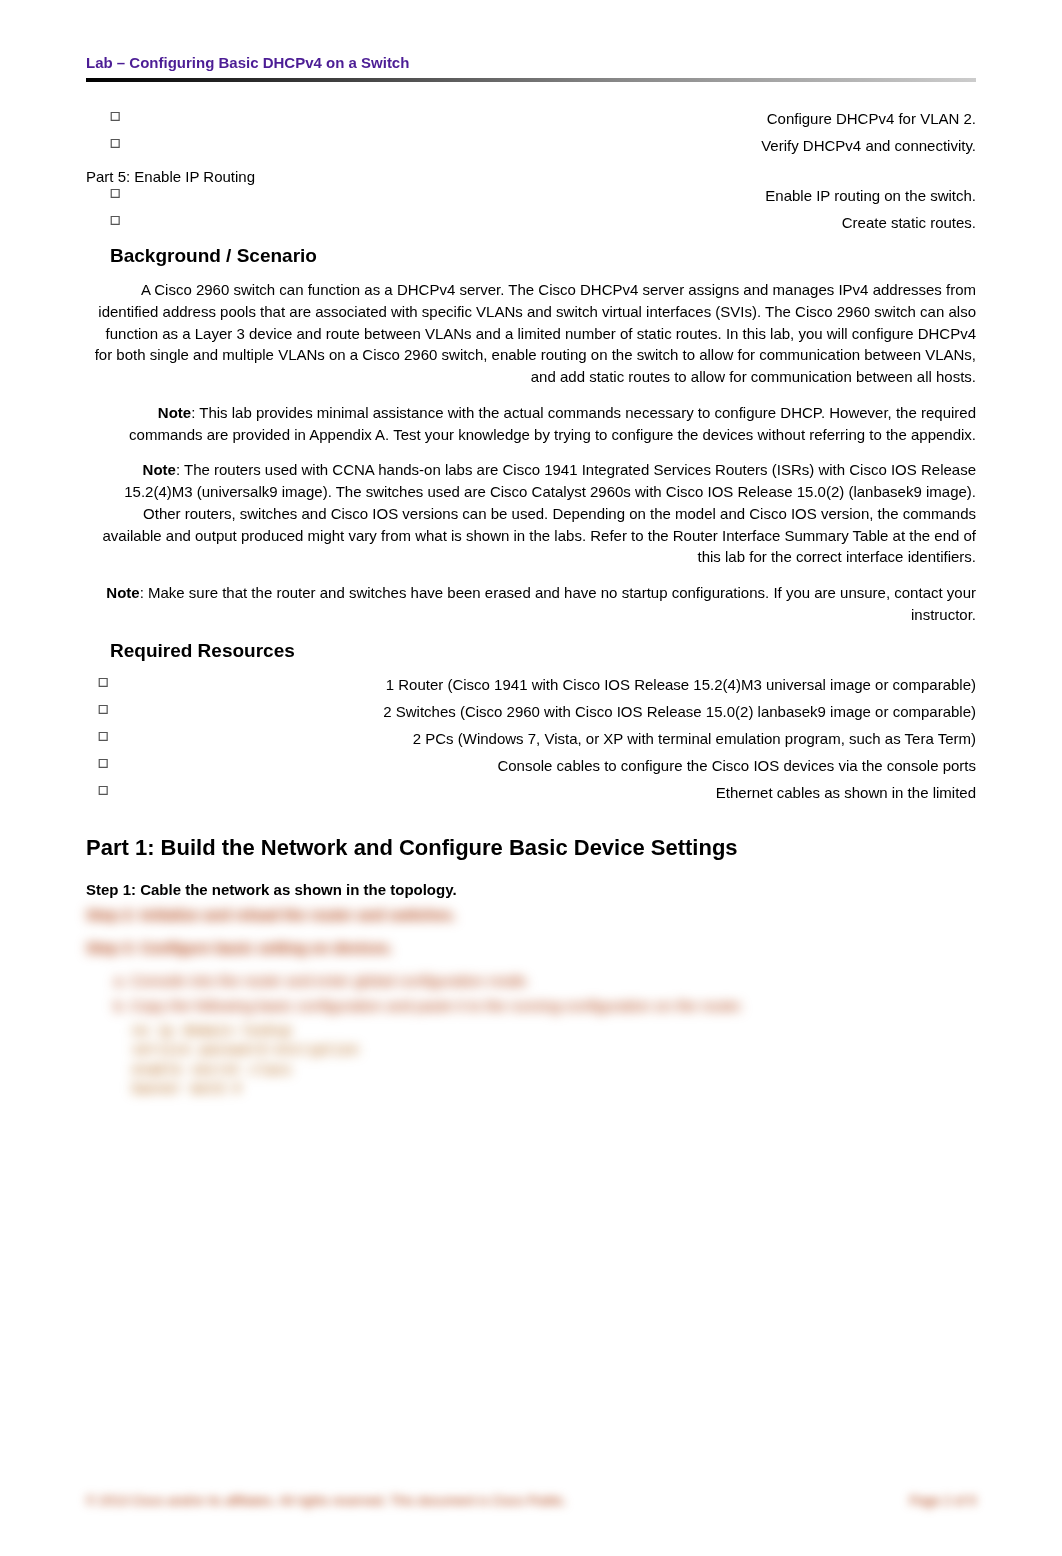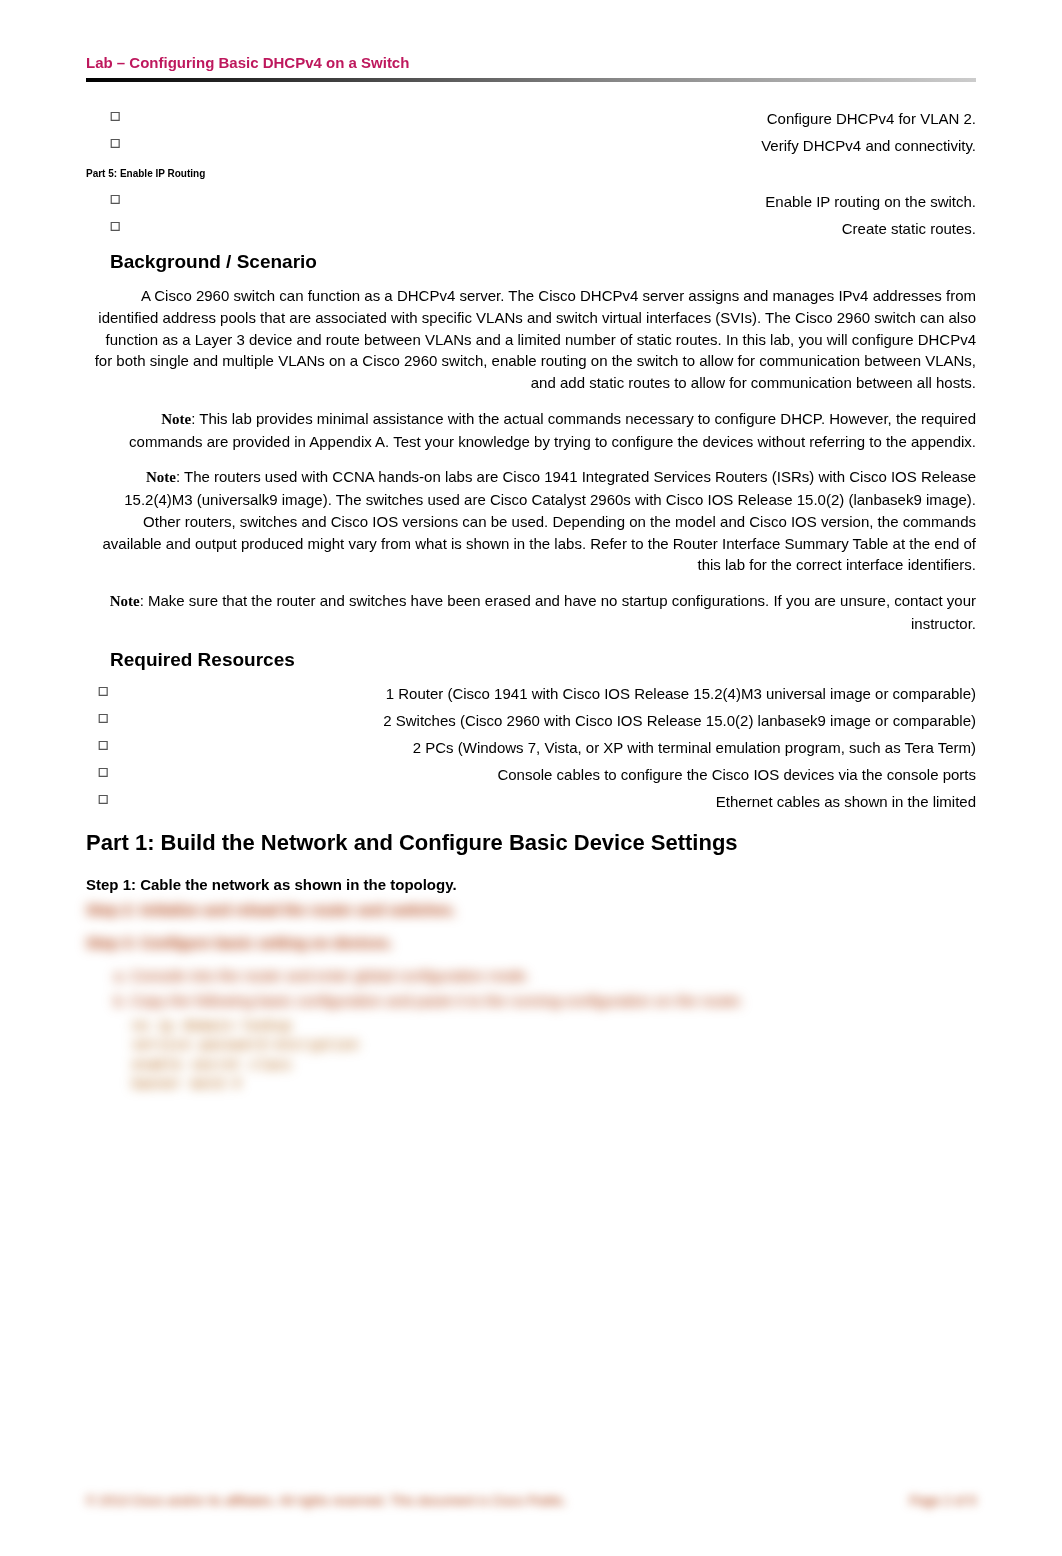--- a/index.html
+++ b/index.html
@@ -16,21 +16,21 @@
       color: #000000;
     }
     .header {
       position: absolute;
       top: 54px;
       left: 86px;
       right: 98px;
       font-family: Arial, sans-serif;
       font-size: 15px;
       font-weight: bold;
-      color: #be185d;
+      color: #4c1d95;
       padding-bottom: 8px;
     }
     .header-line {
       position: absolute;
       top: 78px;
       left: 86px;
       right: 86px;
       height: 4px;
       background: linear-gradient(to right, #000000, #888888 60%, #cccccc);
     }
@@ -57,45 +57,44 @@
       font-family: 'Segoe UI Symbol', sans-serif;
       color: #555555;
       font-size: 13px;
       flex-shrink: 0;
     }
     .bullet-text {
       flex: 1;
       text-align: right;
     }
     .section-h3 {
-      font-size: 10px;
-      font-weight: bold;
+      font-size: 15px;
+      font-weight: normal;
       margin-top: 10px;
-      margin-bottom: 12px;
+      margin-bottom: 0;
     }
     .section-h2 {
       font-size: 19px;
       font-weight: bold;
       margin-bottom: 12px;
       margin-left: 24px;
     }
     .paragraph {
       font-size: 15px;
       line-height: 1.45;
       margin-bottom: 14px;
       text-align: right;
     }
     .bold {
       font-weight: bold;
-      font-family: Liberation Serif, serif;
     }
     .part-heading {
       font-size: 22px;
       font-weight: bold;
-      margin-top: 18px;
+      margin-top: 32px;
       margin-bottom: 20px;
     }
     .step-heading {
       font-size: 15px;
       font-weight: bold;
       margin-top: 14px;
     }
     .blurred-section {
       filter: blur(6px);
       user-select: none;

